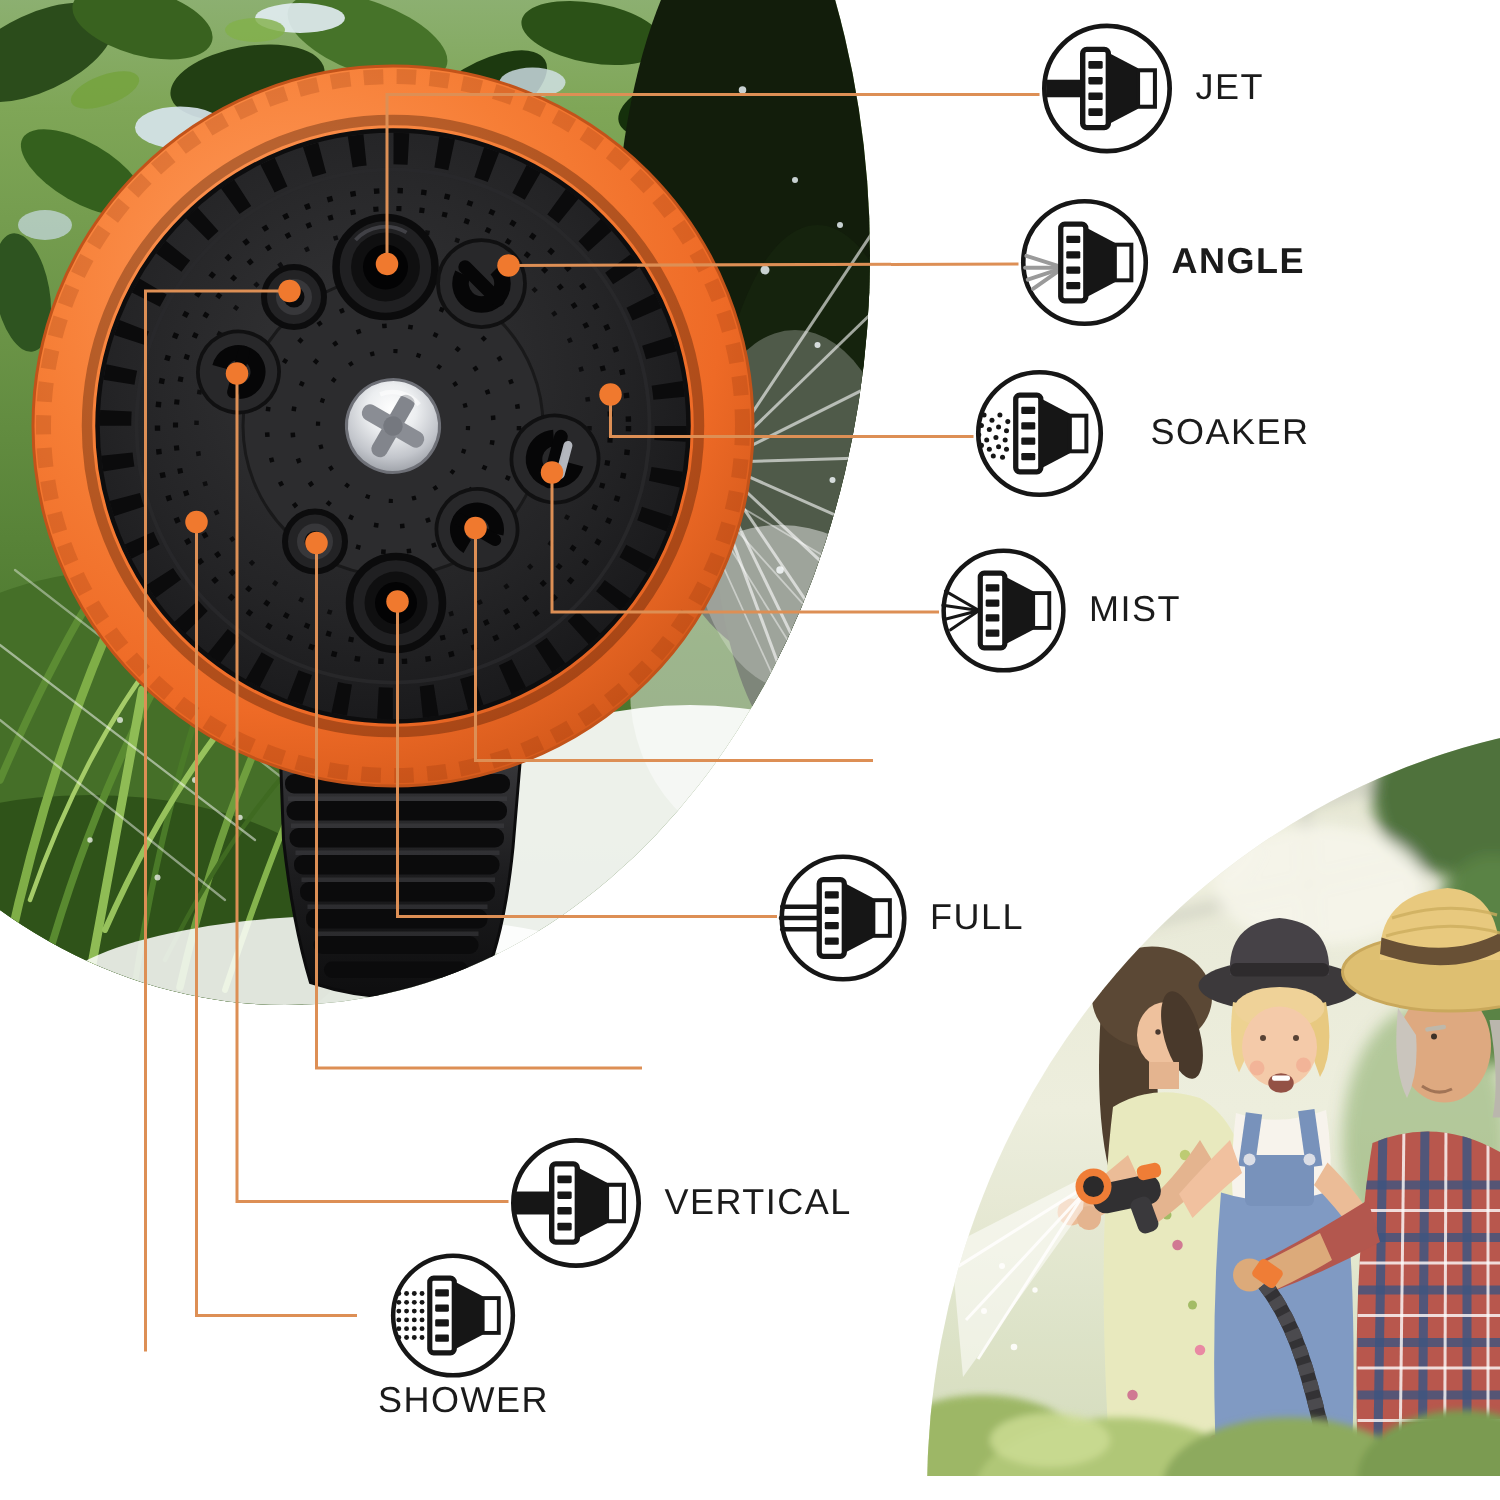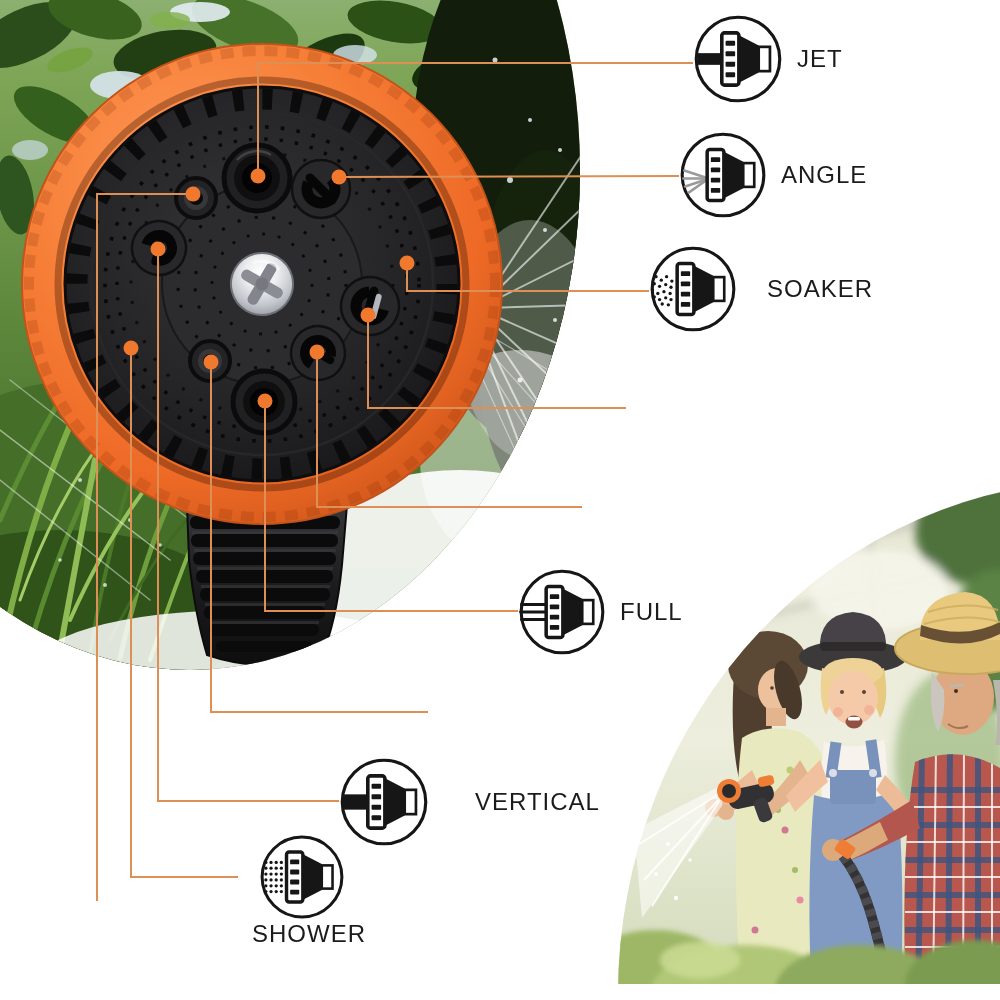--- a/index.html
+++ b/index.html
@@ -430,21 +430,21 @@
         <path d="M 0 -27 L 23 -15 L 23 15 L 0 27 Z" fill="#161616"></path>
 <rect x="23" y="-13.5" width="12.5" height="27" fill="#fff" stroke="#161616" stroke-width="3"></rect>
 <rect x="-18" y="-29" width="19" height="58" rx="3" fill="#fff" stroke="#161616" stroke-width="4"></rect>
 <rect x="-13.8" y="-20.3" width="10.6" height="5.6" rx="1" fill="#161616"></rect>
 <rect x="-13.8" y="-8.6" width="10.6" height="5.6" rx="1" fill="#161616"></rect>
 <rect x="-13.8" y="3" width="10.6" height="5.6" rx="1" fill="#161616"></rect>
 <rect x="-13.8" y="14.7" width="10.6" height="5.6" rx="1" fill="#161616"></rect>
       </svg>
     <span class="callout-label">JET</span>
   </div>
-  <div class="callout" style="left: 679px; top: 131px;">
+  <div class="callout" style="left: 679px; top: 131px; font-weight: bold;">
     <svg class="badge" width="88" height="88" viewBox="-50 -50 100 100">
         <circle class="ring" r="46.4"></circle>
         <line x1="-19" y1="3" x2="-44" y2="-5" stroke="#9a9a9a" stroke-width="3" stroke-linecap="round"></line>
         <line x1="-19" y1="4" x2="-45" y2="4" stroke="#9a9a9a" stroke-width="3" stroke-linecap="round"></line>
         <line x1="-19" y1="5" x2="-43" y2="13" stroke="#9a9a9a" stroke-width="3" stroke-linecap="round"></line>
         <line x1="-19" y1="6" x2="-39" y2="20" stroke="#9a9a9a" stroke-width="3" stroke-linecap="round"></line>
         <path d="M 0 -27 L 23 -15 L 23 15 L 0 27 Z" fill="#161616"></path>
 <rect x="23" y="-13.5" width="12.5" height="27" fill="#fff" stroke="#161616" stroke-width="3"></rect>
 <rect x="-18" y="-29" width="19" height="58" rx="3" fill="#fff" stroke="#161616" stroke-width="4"></rect>
 <rect x="-13.8" y="-20.3" width="10.6" height="5.6" rx="1" fill="#161616"></rect>
@@ -478,37 +478,54 @@
         <path d="M 0 -27 L 23 -15 L 23 15 L 0 27 Z" fill="#161616"></path>
 <rect x="23" y="-13.5" width="12.5" height="27" fill="#fff" stroke="#161616" stroke-width="3"></rect>
 <rect x="-18" y="-29" width="19" height="58" rx="3" fill="#fff" stroke="#161616" stroke-width="4"></rect>
 <rect x="-13.8" y="-20.3" width="10.6" height="5.6" rx="1" fill="#161616"></rect>
 <rect x="-13.8" y="-8.6" width="10.6" height="5.6" rx="1" fill="#161616"></rect>
 <rect x="-13.8" y="3" width="10.6" height="5.6" rx="1" fill="#161616"></rect>
 <rect x="-13.8" y="14.7" width="10.6" height="5.6" rx="1" fill="#161616"></rect>
       </svg>
     <span class="callout-label">SOAKER</span>
   </div>
+  <div class="callout" style="left: 626px; top: 364px;">
+    <svg class="badge" width="86" height="86" viewBox="-50 -50 100 100">
+        <circle class="ring" r="46.4"></circle>
+        <line x1="-19" y1="0" x2="-45" y2="-15" stroke="#161616" stroke-width="2.3" stroke-linecap="round"></line>
+        <line x1="-19" y1="0" x2="-47" y2="-4" stroke="#161616" stroke-width="2.3" stroke-linecap="round"></line>
+        <line x1="-19" y1="0" x2="-46" y2="7" stroke="#161616" stroke-width="2.3" stroke-linecap="round"></line>
+        <line x1="-19" y1="0" x2="-41" y2="15" stroke="#161616" stroke-width="2.3" stroke-linecap="round"></line>
+        <path d="M 0 -27 L 23 -15 L 23 15 L 0 27 Z" fill="#161616"></path>
+<rect x="23" y="-13.5" width="12.5" height="27" fill="#fff" stroke="#161616" stroke-width="3"></rect>
+<rect x="-18" y="-29" width="19" height="58" rx="3" fill="#fff" stroke="#161616" stroke-width="4"></rect>
+<rect x="-13.8" y="-20.3" width="10.6" height="5.6" rx="1" fill="#161616"></rect>
+<rect x="-13.8" y="-8.6" width="10.6" height="5.6" rx="1" fill="#161616"></rect>
+<rect x="-13.8" y="3" width="10.6" height="5.6" rx="1" fill="#161616"></rect>
+<rect x="-13.8" y="14.7" width="10.6" height="5.6" rx="1" fill="#161616"></rect>
+      </svg>
+    <span class="callout-label">MIST</span>
+  </div>
   <div class="callout" style="left: 518px; top: 568px;">
     <svg class="badge" width="88" height="88" viewBox="-50 -50 100 100">
         <circle class="ring" r="46.4"></circle>
         <line x1="-19" y1="-8.5" x2="-46" y2="-8.5" stroke="#161616" stroke-width="3.4" stroke-linecap="round"></line>
         <line x1="-19" y1="0" x2="-47" y2="0" stroke="#161616" stroke-width="3.4" stroke-linecap="round"></line>
         <line x1="-19" y1="8.5" x2="-46" y2="8.5" stroke="#161616" stroke-width="3.4" stroke-linecap="round"></line>
         <path d="M 0 -27 L 23 -15 L 23 15 L 0 27 Z" fill="#161616"></path>
 <rect x="23" y="-13.5" width="12.5" height="27" fill="#fff" stroke="#161616" stroke-width="3"></rect>
 <rect x="-18" y="-29" width="19" height="58" rx="3" fill="#fff" stroke="#161616" stroke-width="4"></rect>
 <rect x="-13.8" y="-20.3" width="10.6" height="5.6" rx="1" fill="#161616"></rect>
 <rect x="-13.8" y="-8.6" width="10.6" height="5.6" rx="1" fill="#161616"></rect>
 <rect x="-13.8" y="3" width="10.6" height="5.6" rx="1" fill="#161616"></rect>
 <rect x="-13.8" y="14.7" width="10.6" height="5.6" rx="1" fill="#161616"></rect>
       </svg>
     <span class="callout-label">FULL</span>
   </div>
-  <div class="callout" style="left: 339px; top: 757px; gap: 32px;">
+  <div class="callout" style="left: 339px; top: 757px;">
     <svg class="badge" width="90" height="90" viewBox="-50 -50 100 100">
         <circle class="ring" r="46.4"></circle>
         <rect x="-46" y="-8.5" width="28" height="17" fill="#161616"></rect>
         <path d="M 0 -27 L 23 -15 L 23 15 L 0 27 Z" fill="#161616"></path>
 <rect x="23" y="-13.5" width="12.5" height="27" fill="#fff" stroke="#161616" stroke-width="3"></rect>
 <rect x="-18" y="-29" width="19" height="58" rx="3" fill="#fff" stroke="#161616" stroke-width="4"></rect>
 <rect x="-13.8" y="-20.3" width="10.6" height="5.6" rx="1" fill="#161616"></rect>
 <rect x="-13.8" y="-8.6" width="10.6" height="5.6" rx="1" fill="#161616"></rect>
 <rect x="-13.8" y="3" width="10.6" height="5.6" rx="1" fill="#161616"></rect>
 <rect x="-13.8" y="14.7" width="10.6" height="5.6" rx="1" fill="#161616"></rect>

